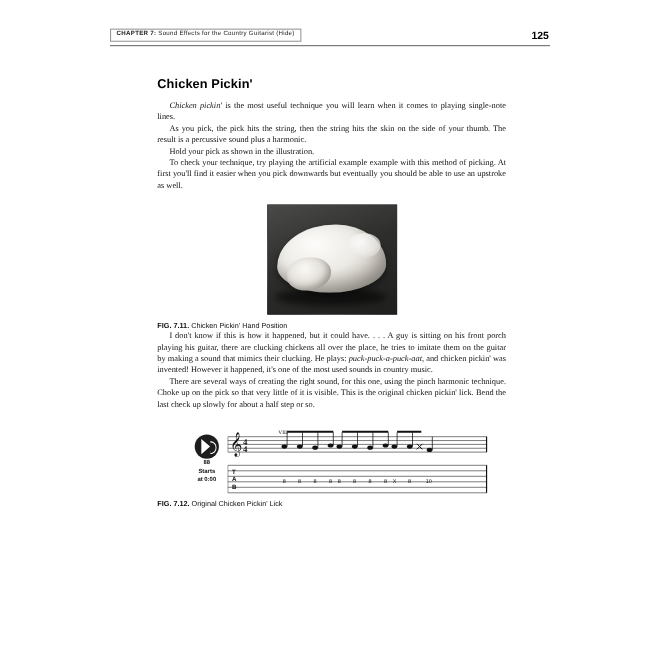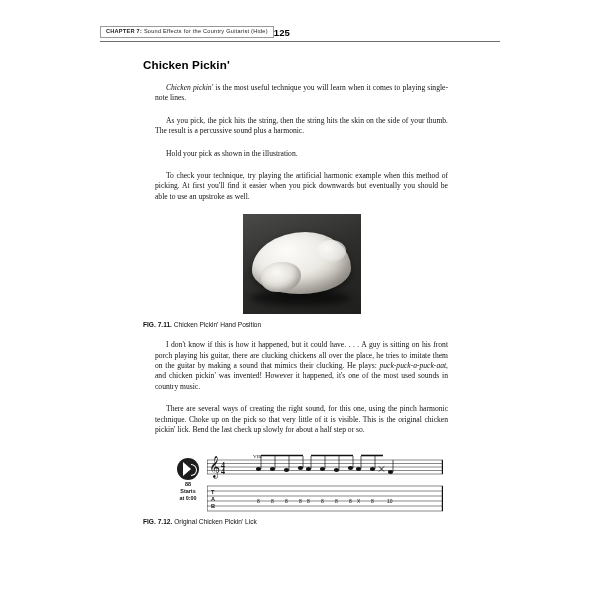--- a/index.html
+++ b/index.html
@@ -21,21 +21,21 @@
     background: #ffffff;
   }
   
   .runhead {
     position: absolute;
     left: 100px;
     top: 26px;
     width: 400px;
     display: flex;
     align-items: flex-end;
-    justify-content: flex-start;
+    justify-content: space-between;
     border-bottom: 1px solid #6d6d6d;
     padding-bottom: 3px;
   }
   .runhead .chapline {
     font-family: "Liberation Sans", sans-serif;
     font-size: 5.6px;
     letter-spacing: 0.25px;
     color: #1b1b1b;
     border: 1px solid #9a9a9a;
     padding: 2px 5px 2px 5px;
@@ -50,33 +50,33 @@
     font-size: 9.5px;
     font-weight: bold;
     color: #000;
     line-height: 1;
     padding-right: 1px;
   }
   
   .col {
     position: absolute;
     left: 143px;
-    top: 58px;
+    top: 70px;
     width: 317px;
   }
   h1.title {
     font-family: "Liberation Sans", sans-serif;
     font-size: 11.6px;
     font-weight: bold;
     margin: 0 0 8px 0;
     letter-spacing: 0.1px;
     color: #000;
   }
   p.body {
-    margin: 12px;
+    margin: 0;
     font-size: 7.6px;
     line-height: 10.4px;
     text-align: justify;
     text-indent: 11px;
     color: #111;
   }
   p.body.first { text-indent: 11px; }
   p.body i { font-style: italic; }
   
   .photo-wrap {
@@ -220,21 +220,21 @@
   <div class="col">
 
     <h1 class="title">Chicken Pickin'</h1>
 
     <p class="body first"><i>Chicken pickin'</i> is the most useful technique you will learn when it comes to playing single-note lines.</p>
 
     <p class="body">As you pick, the pick hits the string, then the string hits the skin on the side of your thumb. The result is a percussive sound plus a harmonic.</p>
 
     <p class="body">Hold your pick as shown in the illustration.</p>
 
-    <p class="body">To check your technique, try playing the artificial harmonic example when this method of picking. At first you'll find it easier when you pick downwards but eventually you should be able to use an upstroke as well.</p>
+    <p class="body">To check your technique, try playing the artificial example example with this method of picking. At first you'll find it easier when you pick downwards but eventually you should be able to use an upstroke as well.</p>
 
     <div class="photo-wrap">
       <div class="photo">
         <div class="bg"></div>
         <div class="shadow"></div>
         <div class="hand"></div>
         <div class="thumb"></div>
         <div class="knuckle"></div>
       </div>
     </div>

